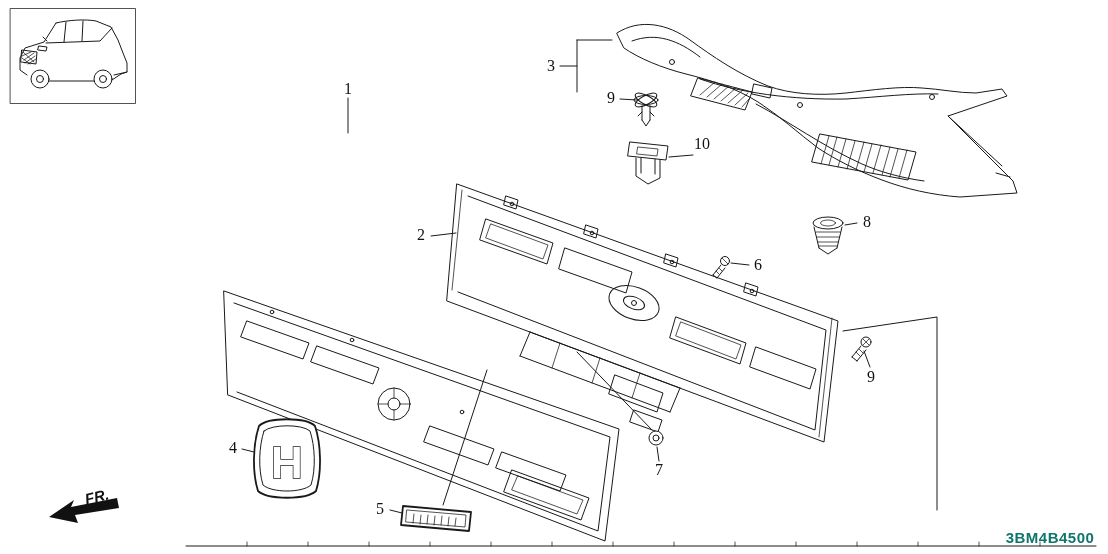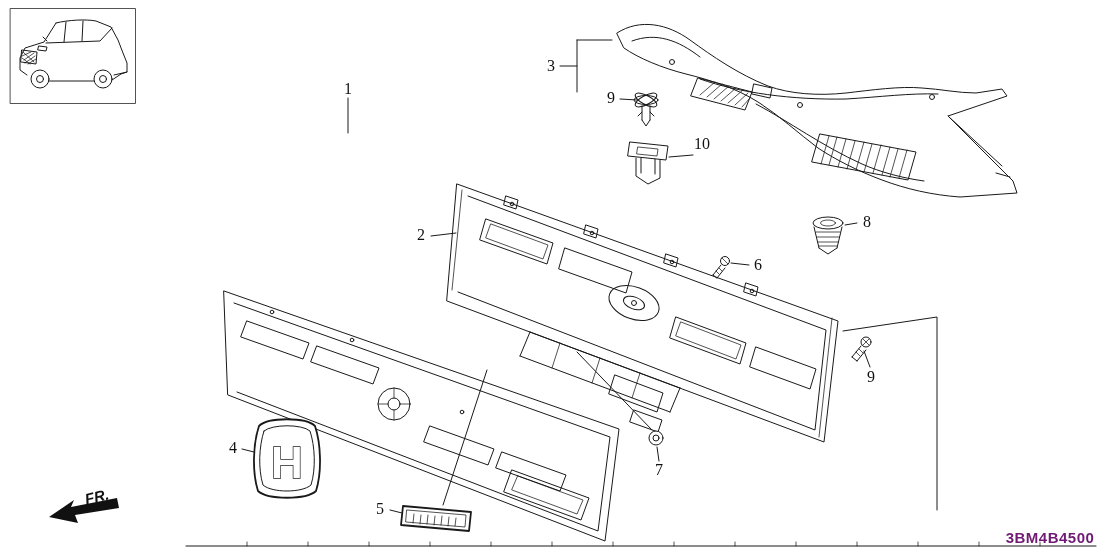--- a/index.html
+++ b/index.html
@@ -11,21 +11,21 @@
   #art .hair{stroke-width:.75}
   #art .bold{stroke-width:1.8}
   #art .f{fill:#ffffff}
   #art .solid{fill:#111;stroke:none}
   .emblem-h{font:bold 44px "Liberation Sans",sans-serif;fill:#fff;stroke:#1a1a1a;
             stroke-width:1.4px;paint-order:stroke}
   .fr-text{font:bold 15px "Liberation Sans",sans-serif;fill:#111;font-style:italic}
   .callout{position:absolute;transform:translate(-50%,-50%);font:16px "Liberation Serif",serif;
            color:#111;line-height:1;user-select:none}
   .code{position:absolute;left:1000px;top:529px;width:100px;text-align:center;
-        font:bold 15px "Liberation Sans",sans-serif;letter-spacing:.5px;color:#701a75}
+        font:bold 15px "Liberation Sans",sans-serif;letter-spacing:.5px;color:#0f766e}
 </style>
 </head>
 <body>
 
 <div class="stage">
 
 <svg id="art" width="1108" height="554" viewBox="0 0 1108 554">
 
   <g>
     <rect x="10.5" y="8.5" width="125" height="95" class="hair"></rect>

